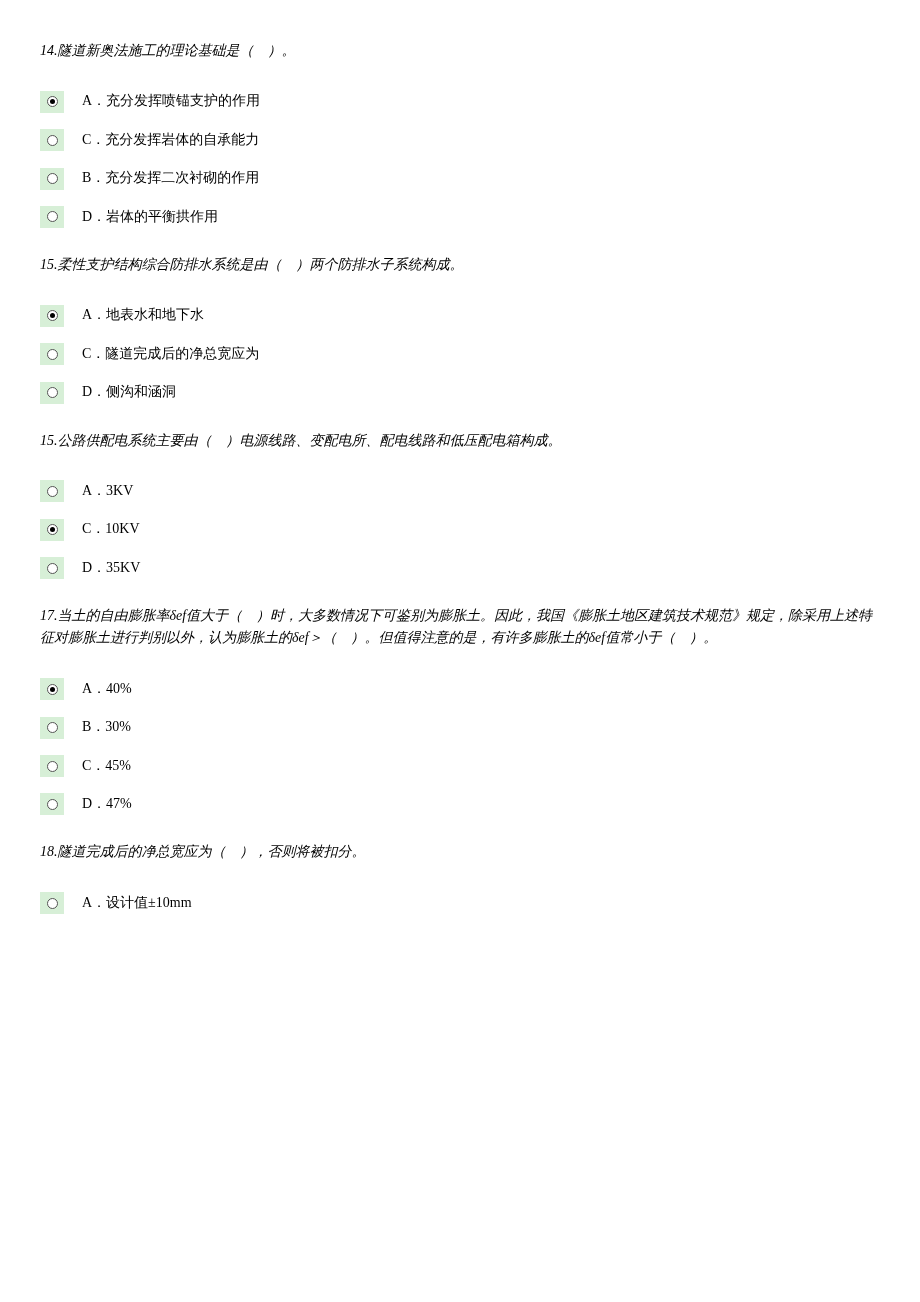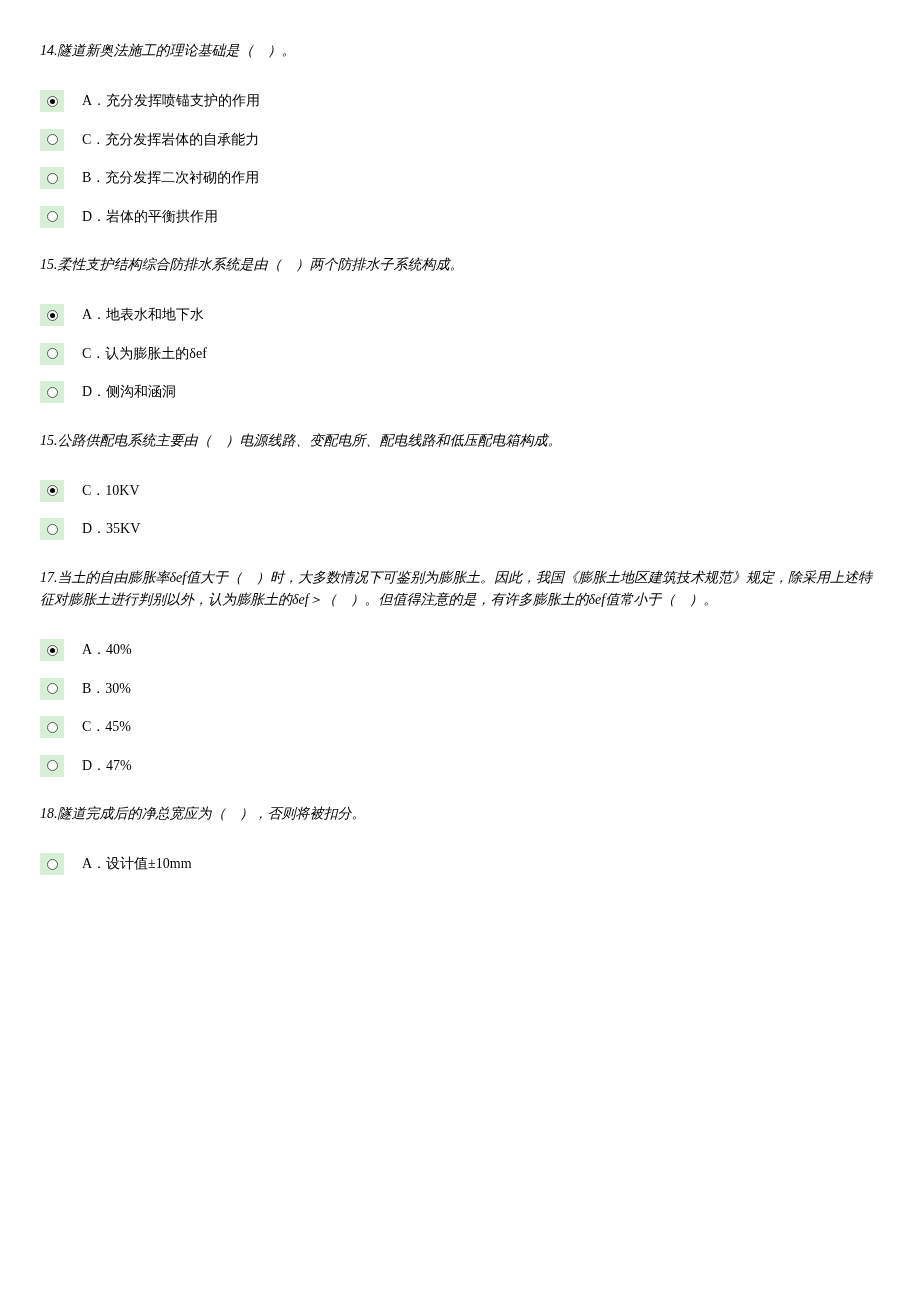--- a/index.html
+++ b/index.html
@@ -12,21 +12,21 @@
     padding: 40px 40px 40px 40px;
     line-height: 1.6;
     width: 920px;
   }
   .question-text {
     margin-bottom: 28px;
     font-style: italic;
   }
   .option-row {
     display: flex;
-    align-items: flex-start;
+    align-items: flex-end;
     margin-bottom: 16px;
   }
   .radio-box {
     width: 24px;
     height: 22px;
     background: #d7efd7;
     display: flex;
     align-items: center;
     justify-content: center;
     margin-right: 18px;
@@ -99,35 +99,41 @@
   <div class="option-row">
     <div class="radio-box">
         <div class="radio-circle selected"></div>
       </div>
     <span class="option-label">A．地表水和地下水</span>
   </div>
   <div class="option-row">
     <div class="radio-box">
         <div class="radio-circle"></div>
       </div>
-    <span class="option-label">C．认为膨胀土的δef</span>
+    <span class="option-label">C．隧道完成后的净总宽应为</span>
   </div>
   <div class="option-row">
     <div class="radio-box">
         <div class="radio-circle"></div>
       </div>
     <span class="option-label">D．侧沟和涵洞</span>
   </div>
 </div>
 
 <div class="spacer"></div>
 
 <div>
   <div class="question-text">
     <span>15</span>.<span>公路供配电系统主要由（　）电源线路、变配电所、配电线路和低压配电箱构成。</span>
+  </div>
+  <div class="option-row">
+    <div class="radio-box">
+        <div class="radio-circle"></div>
+      </div>
+    <span class="option-label">A．3KV</span>
   </div>
   <div class="option-row">
     <div class="radio-box">
         <div class="radio-circle selected"></div>
       </div>
     <span class="option-label">C．10KV</span>
   </div>
   <div class="option-row">
     <div class="radio-box">
         <div class="radio-circle"></div>

